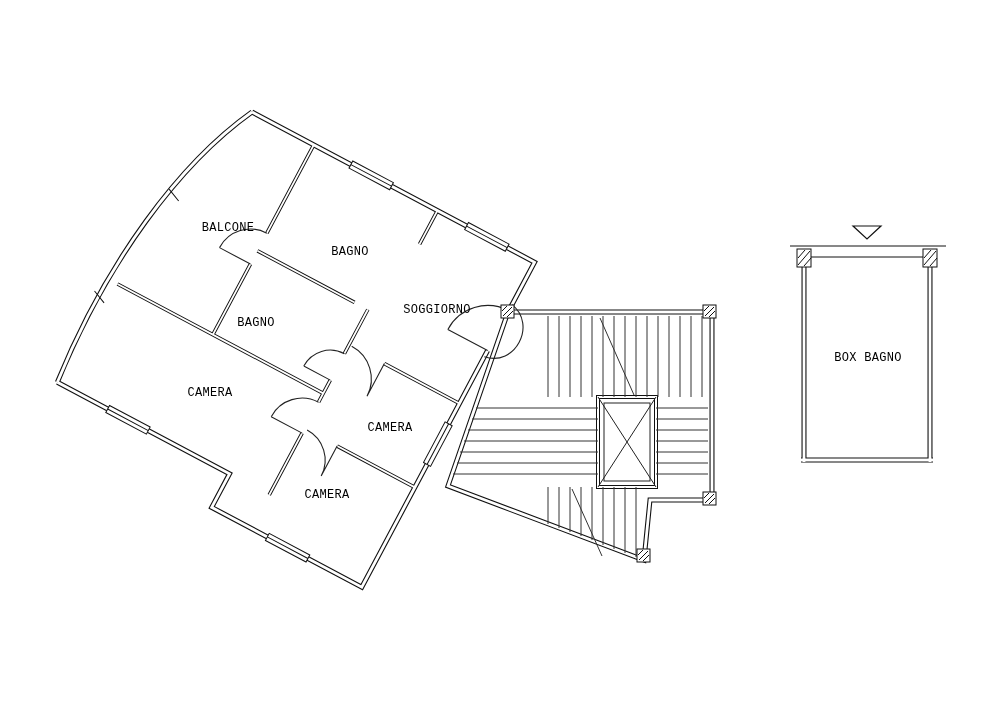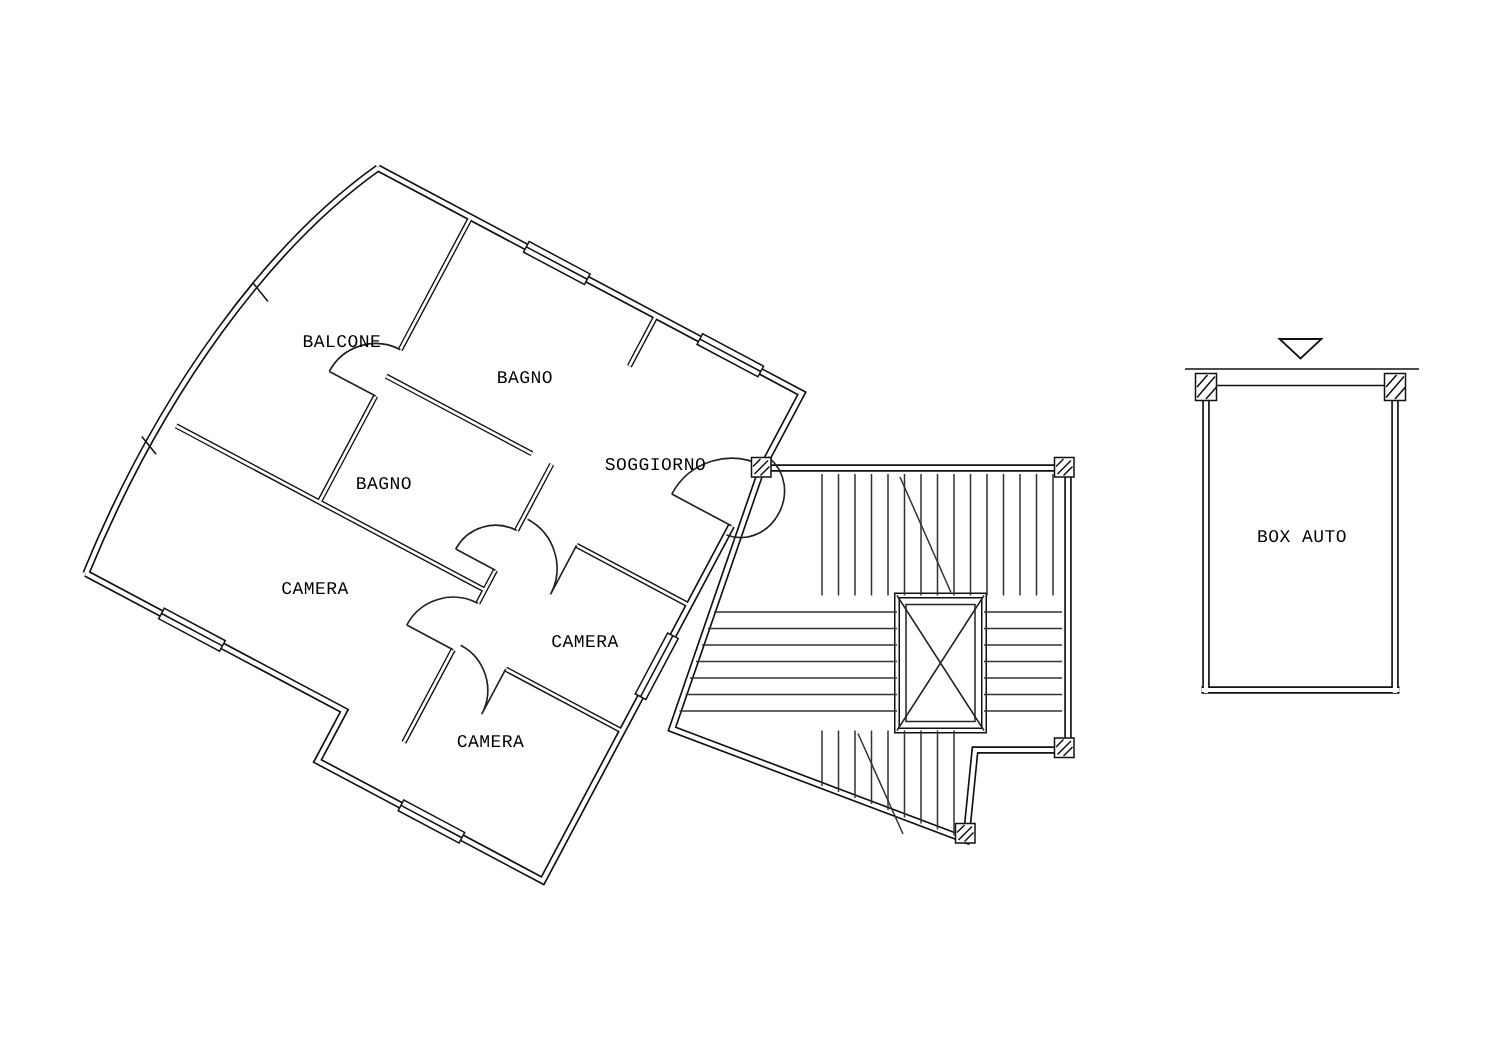--- a/index.html
+++ b/index.html
@@ -136,15 +136,15 @@
     </g>
   </svg>
 
   <div class="room-label" style="left:228px;top:228px">BALCONE</div>
   <div class="room-label" style="left:350px;top:252px">BAGNO</div>
   <div class="room-label" style="left:256px;top:323px">BAGNO</div>
   <div class="room-label" style="left:437px;top:310px">SOGGIORNO</div>
   <div class="room-label" style="left:210px;top:393px">CAMERA</div>
   <div class="room-label" style="left:390px;top:428px">CAMERA</div>
   <div class="room-label" style="left:327px;top:495px">CAMERA</div>
-  <div class="room-label" style="left:868px;top:358px">BOX AUTO</div>
+  <div class="room-label" style="left:868px;top:358px">BOX BAGNO</div>
 
 </div>
 
 </body></html>

